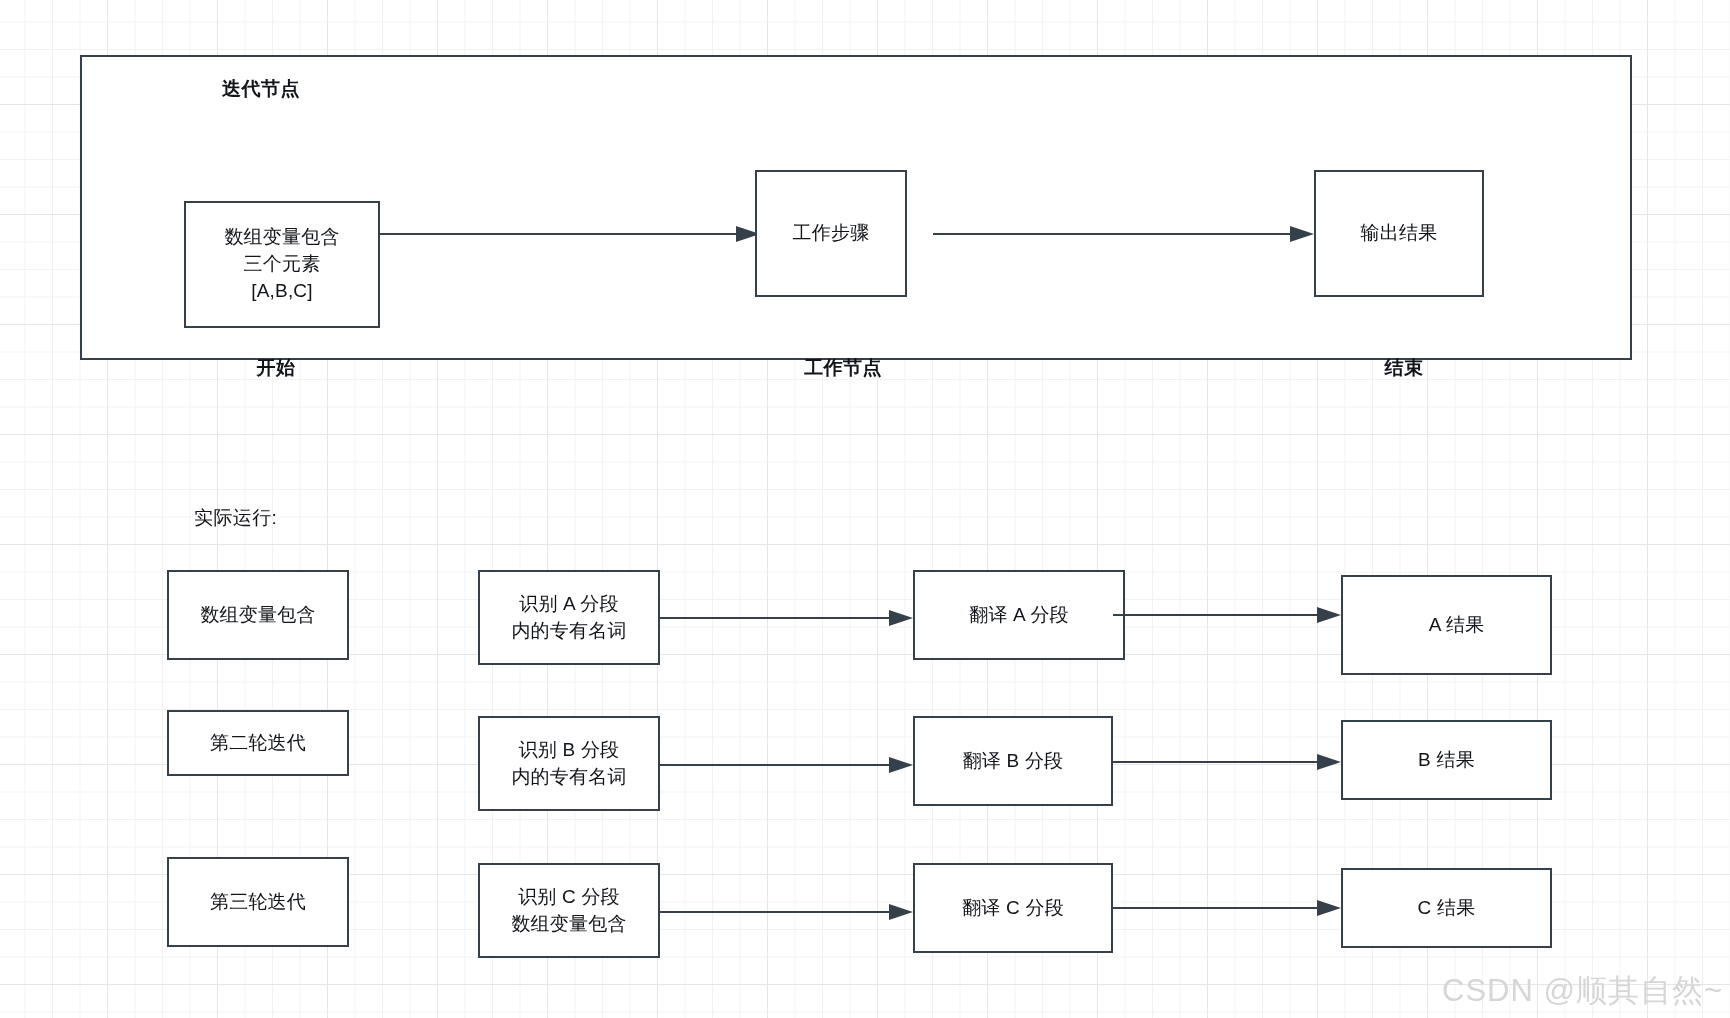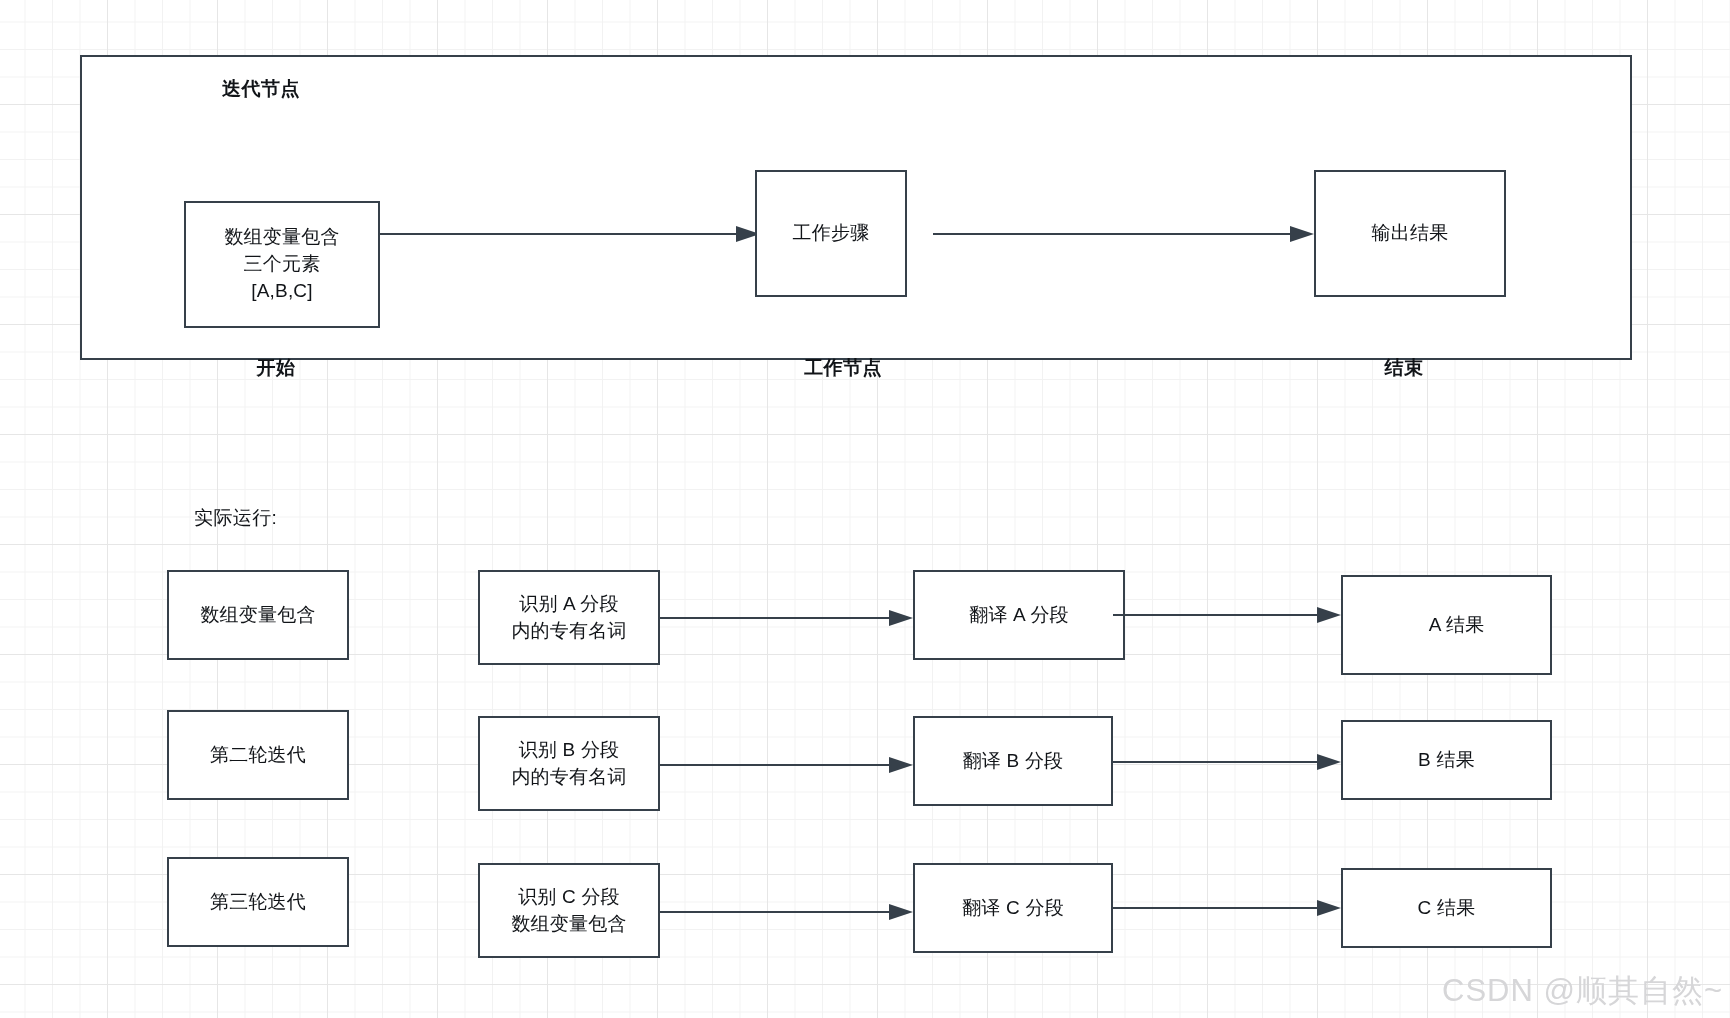--- a/index.html
+++ b/index.html
@@ -128,21 +128,21 @@
   </svg>
 
   <div class="node" style="left:755px; top:170px; width:152px; height:127px;">工作步骤</div>
   <div class="caption" style="left:843px; top:355px;">工作节点</div>
 
   <svg class="connector" style="left:933px; top:224px; width:381px; height:20px;" viewBox="0 0 381 20">
     <line x1="0" y1="10" x2="361" y2="10"></line>
     <polygon points="357,2 381,10 357,18"></polygon>
   </svg>
 
-  <div class="node" style="left:1314px; top:170px; width:192px; height:127px;">输出结果</div>
+  <div class="node" style="left:1314px; top:170px; width:170px; height:127px;">输出结果</div>
   <div class="caption" style="left:1404px; top:355px;">结束</div>
 
   <div class="section-label" style="left:194px; top:505px;">实际运行:</div>
 
   <div class="node" style="left:167px; top:570px; width:182px; height:90px;">数组变量包含</div>
 
   <div class="node" style="left:478px; top:570px; width:182px; height:95px;">识别 A 分段
 内的专有名词</div>
 
   <svg class="connector" style="left:660px; top:608px; width:253px; height:20px;" viewBox="0 0 253 20">
@@ -152,21 +152,21 @@
 
   <div class="node" style="left:913px; top:570px; width:212px; height:90px;">翻译 A 分段</div>
 
   <svg class="connector" style="left:1113px; top:605px; width:228px; height:20px;" viewBox="0 0 228 20">
     <line x1="0" y1="10" x2="208" y2="10"></line>
     <polygon points="204,2 228,10 204,18"></polygon>
   </svg>
 
   <div class="node" style="left:1341px; top:575px; width:211px; height:100px;padding-left:20px;">A 结果</div>
 
-  <div class="node" style="left:167px; top:710px; width:182px; height:90px;">第二轮迭代</div>
+  <div class="node" style="left:167px; top:710px; width:182px; height:66px;">第二轮迭代</div>
 
   <div class="node" style="left:478px; top:716px; width:182px; height:95px;">识别 B 分段
 内的专有名词</div>
 
   <svg class="connector" style="left:660px; top:755px; width:253px; height:20px;" viewBox="0 0 253 20">
     <line x1="0" y1="10" x2="233" y2="10"></line>
     <polygon points="229,2 253,10 229,18"></polygon>
   </svg>
 
   <div class="node" style="left:913px; top:716px; width:200px; height:90px;">翻译 B 分段</div>

